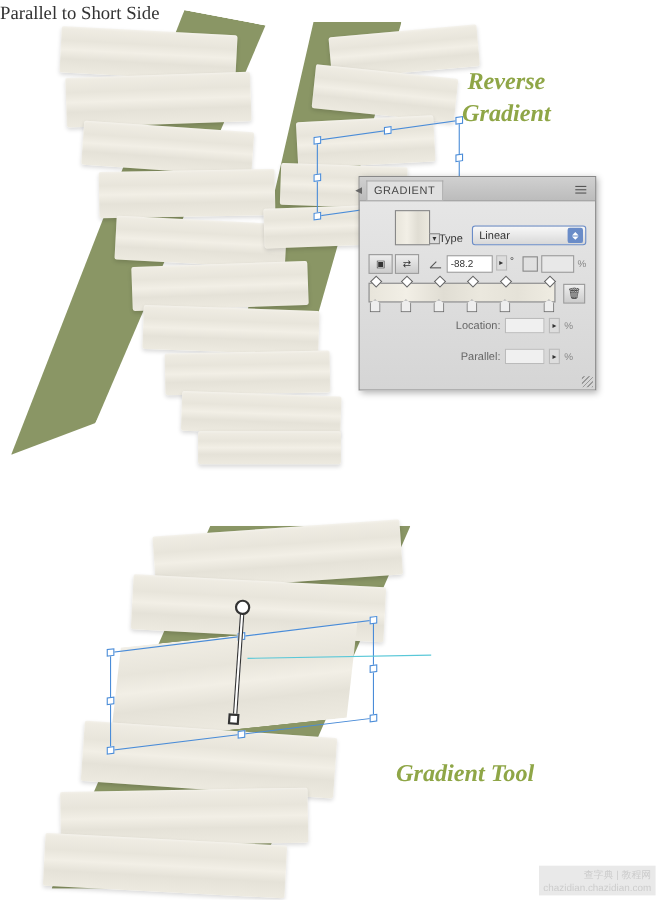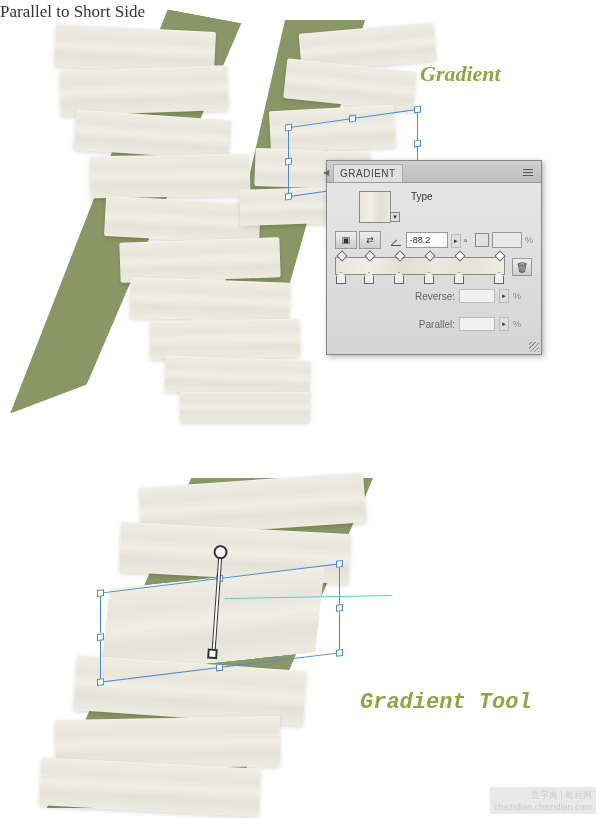--- a/index.html
+++ b/index.html
@@ -98,21 +98,21 @@
       position: absolute;
       color: #8fa647;
       font-family: Georgia, serif;
       font-style: italic;
       font-weight: bold;
       font-size: 22px;
       text-align: center;
     }
     
     .anno-reverse { top: 60px; left: 420px; line-height: 1.3; }
-    .anno-tool { top: 690px; left: 360px; font-family: Liberation Mono, monospace; }
+    .anno-tool { top: 690px; left: 360px; }
     .anno-fill-line { top: 580px; left: 395px; line-height: 1.4; color: #333; font-family: Georgia, serif; font-size: 17px; }
     
     
     .gradient-panel {
       position: absolute;
       top: 160px;
       left: 326px;
       width: 216px;
       height: 195px;
       background: linear-gradient(180deg, #e8e8e8, #d5d5d5);
@@ -169,22 +169,22 @@
       gap: 2px;
     }
     .panel-menu span { height: 1px; background: #555; width: 10px; }
     
     .panel-body {
       padding: 8px;
     }
     
     .type-row {
       display: flex;
-      align-items: flex-start;
-      gap: 20px;
+      align-items: flex-end;
+      gap: 8px;
       margin-bottom: 8px;
       padding-left: 24px;
     }
     
     .gradient-swatch {
       width: 32px;
       height: 32px;
       background: linear-gradient(90deg, #e8e5db, #f2efe6, #e0ddd3, #ebe8de);
       border: 1px solid #888;
       position: relative;
@@ -523,47 +523,55 @@
     <div class="sel-handle sh-bl"></div>
     <div class="sel-handle sh-br"></div>
     <div class="sel-handle sh-tm"></div>
     <div class="sel-handle sh-bm"></div>
     <div class="sel-handle sh-ml"></div>
     <div class="sel-handle sh-mr"></div>
   </div>
 </div>
 
 <div class="annotation-title anno-reverse">
+  <div>Reverse</div>
   <div>Gradient</div>
 </div>
 
 <div class="gradient-panel">
   <div class="panel-header">
     <div class="panel-collapse">◀</div>
     <div class="panel-tab">GRADIENT</div>
     <div class="panel-menu">
       <span></span>
         <span></span>
         <span></span>
     </div>
   </div>
   <div class="panel-body">
     <div class="type-row">
       <div class="gradient-swatch">
         <div class="swatch-dropdown">▾</div>
       </div>
       <span class="type-label">Type</span>
+      <div class="type-select">
+        <span>Linear</span>
+        <div class="type-select-arrow">
+          <span class="up"></span>
+            <span class="down"></span>
+        </div>
+      </div>
     </div>
 
     <div class="angle-row">
       <div style="display:flex;gap:2px;">
         <div class="swap-btns">▣</div>
         <div class="reverse-btn">⇄</div>
       </div>
-      <div style="display:flex;align-items:flex-end;gap:3px;">
+      <div style="display:flex;align-items:flex-start;gap:3px;">
         <div class="angle-icon"></div>
         <div class="input-field">-88.2</div>
         <div class="value-dropdown">▸</div>
         <span class="degree-sym">°</span>
       </div>
       <div style="display:flex;align-items:center;gap:3px;">
         <div class="aspect-icon"></div>
         <div class="input-field" style="width:30px;background:#e8e8e8;"></div>
         <span class="pct">%</span>
       </div>
@@ -581,21 +589,21 @@
         <div class="color-stop cs2"></div>
         <div class="color-stop cs3"></div>
         <div class="color-stop cs4"></div>
         <div class="color-stop cs5"></div>
         <div class="color-stop cs6"></div>
         <div class="trash-btn">🗑</div>
       </div>
     </div>
 
     <div class="value-row">
-      <span class="value-label">Reverse:</span>
+      <span class="value-label">Location:</span>
       <div class="value-input"></div>
       <div class="value-dropdown">▸</div>
       <span class="pct">%</span>
     </div>
     <div class="value-row">
       <span class="value-label">Parallel:</span>
       <div class="value-input"></div>
       <div class="value-dropdown">▸</div>
       <span class="pct">%</span>
     </div>

